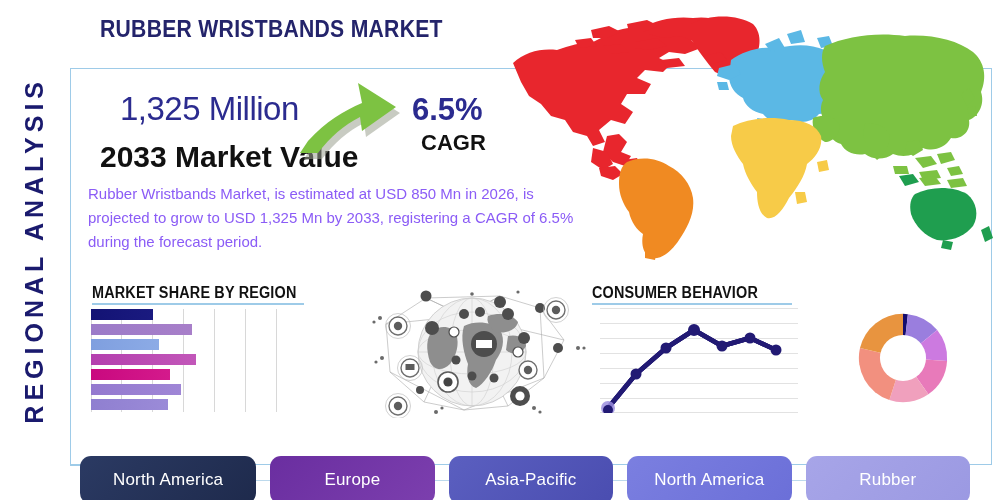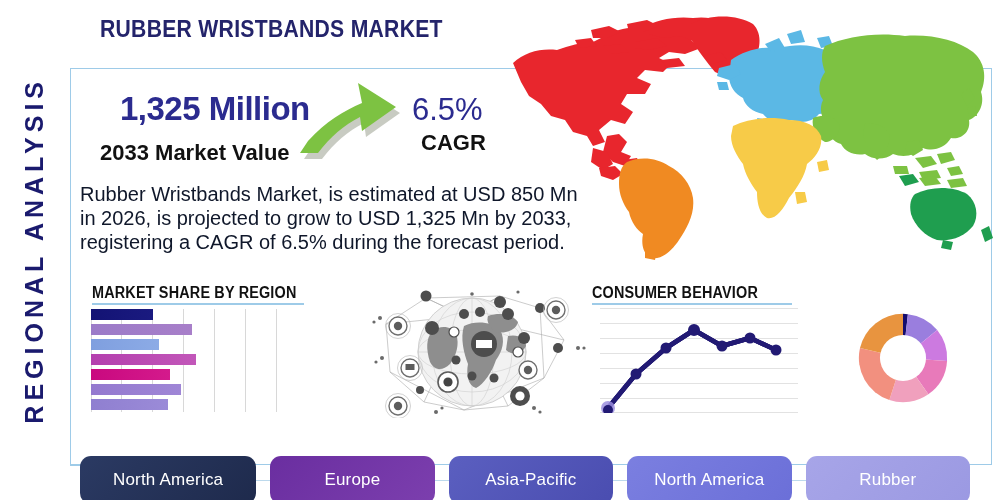--- a/index.html
+++ b/index.html
@@ -52,48 +52,48 @@
     border: 1px solid #9ecbe8;
     border-top-color: #9ecbe8;
     background: transparent;
     pointer-events: none;
   }
 
   
   .stats { position: absolute; left: 95px; top: 88px; width: 420px; height: 85px; }
   .stat-value {
     position: absolute; left: 25px; top: 2px;
-    font-size: 33px; font-weight: 700; color: #2b2b8f;
+    font-size: 33px; font-weight: 400; color: #2b2b8f;
     letter-spacing: -0.5px; white-space: nowrap;
   }
   .stat-label {
     position: absolute; left: 5px; top: 52px;
-    font-size: 22px; font-weight: 700; color: #111111;
+    font-size: 30px; font-weight: 700; color: #111111;
     white-space: nowrap;
   }
   .cagr-value {
     position: absolute; left: 317px; top: 4px;
-    font-size: 31px; font-weight: 400; color: #2b2b8f;
+    font-size: 31px; font-weight: 700; color: #2b2b8f;
     white-space: nowrap;
   }
   .cagr-label {
     position: absolute; left: 326px; top: 42px;
     font-size: 22px; font-weight: 700; color: #111111;
     white-space: nowrap;
   }
   .arrow-wrap { position: absolute; left: 205px; top: -5px; width: 110px; height: 90px; }
 
   
   .body-text {
     position: absolute;
-    left: 80px; top: 182px;
+    left: 88px; top: 182px;
     width: 500px;
-    font-size: 20px;
+    font-size: 15px;
     line-height: 24px;
-    color: #0f172a;
+    color: #8b5cf6;
   }
 
   
   .world-map { position: absolute; left: 495px; top: 8px; width: 500px; height: 265px; }
 
   
   .section-head {
     position: absolute;
     font-size: 16px;
     font-weight: 700;

